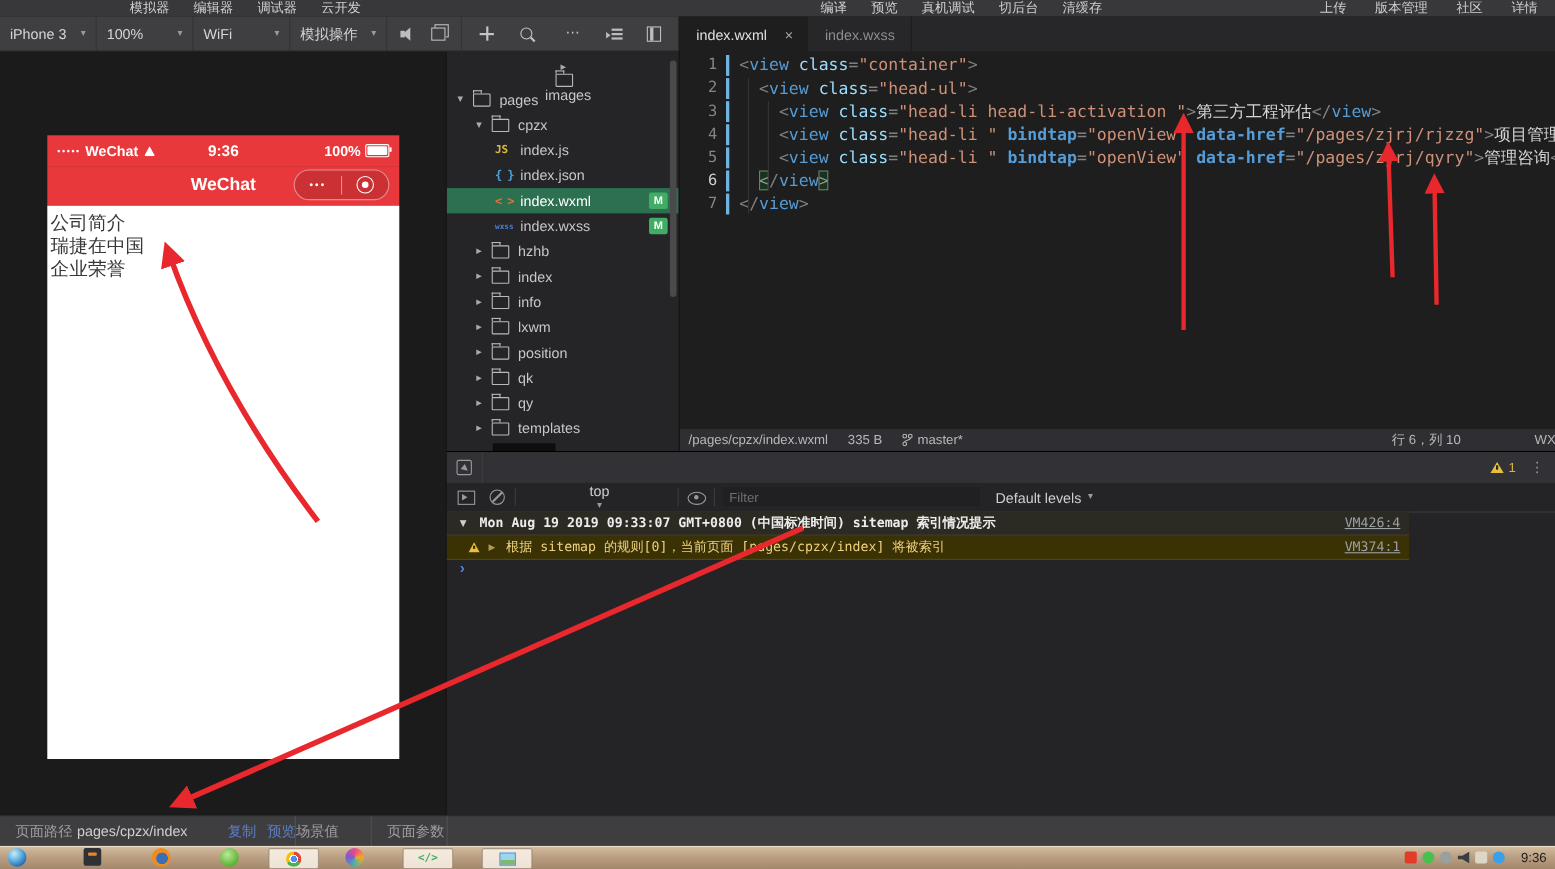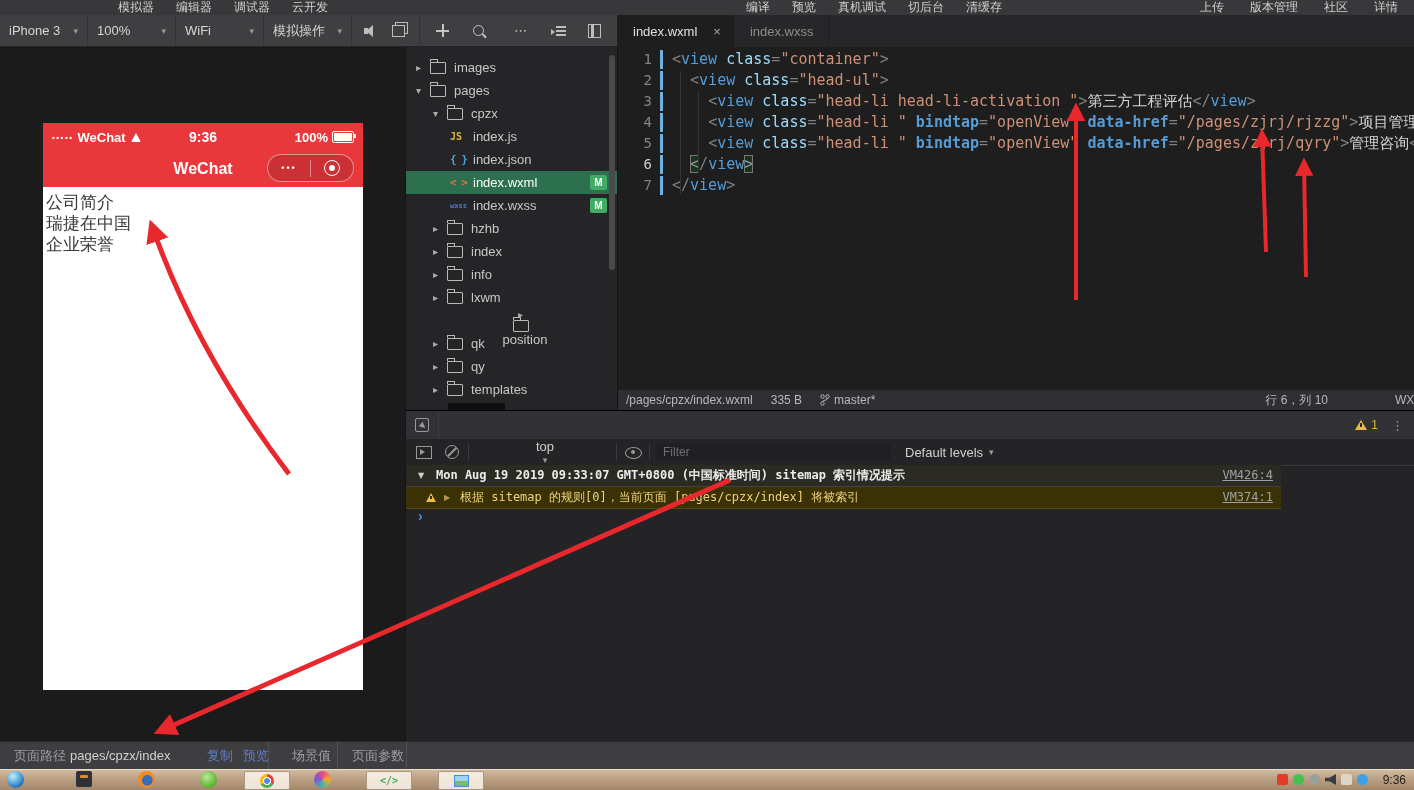--- a/index.html
+++ b/index.html
@@ -321,21 +321,21 @@
       </span>
     </div>
     <div id="phone-links" class="p-content">
         <div class="p-link">公司简介</div>
         <div class="p-link">瑞捷在中国</div>
         <div class="p-link">企业荣誉</div>
       </div>
   </div>
 
   <div id="tree" class="treepanel">
-      <div class="trow" style="padding-left: 10px;">
+      <div class="trow" style="padding-left: 10px; flex-direction: column;">
         <span class="twisty col"></span>
         <span class="folder"></span>
         <span class="tlabel">images</span>
       </div>
       <div class="trow" style="padding-left: 10px;">
         <span class="twisty exp"></span>
         <span class="folder"></span>
         <span class="tlabel">pages</span>
       </div>
       <div class="trow" style="padding-left: 27px;">
@@ -374,21 +374,21 @@
       <div class="trow" style="padding-left: 27px;">
         <span class="twisty col"></span>
         <span class="folder"></span>
         <span class="tlabel">info</span>
       </div>
       <div class="trow" style="padding-left: 27px;">
         <span class="twisty col"></span>
         <span class="folder"></span>
         <span class="tlabel">lxwm</span>
       </div>
-      <div class="trow" style="padding-left: 27px; flex-direction: column;">
+      <div class="trow" style="padding-left: 27px;">
         <span class="twisty col"></span>
         <span class="folder"></span>
         <span class="tlabel">position</span>
       </div>
       <div class="trow" style="padding-left: 27px;">
         <span class="twisty col"></span>
         <span class="folder"></span>
         <span class="tlabel">qk</span>
       </div>
       <div class="trow" style="padding-left: 27px;">
@@ -499,21 +499,21 @@
       <span class="pr"></span>
     </div>
   </div>
 
   <div class="bottombar">
     <span class="bb bb-label" style="left:14px;">页面路径</span>
     <span class="bb bb-value" style="left:70px;">pages/cpzx/index</span>
     <span class="bb bb-link" style="left:207px;">复制</span>
     <span class="bb bb-link" style="left:243px;">预览</span>
     <span class="bbdiv" style="left:268px;"></span>
-    <span class="bb bb-label" style="left:292px;">场景值</span>
+    <span class="bb bb-label" style="left:269px;">场景值</span>
     <span class="bbdiv" style="left:337px;"></span>
     <span class="bb bb-label" style="left:352px;">页面参数</span>
     <span class="bbdiv" style="left:406px;"></span>
   </div>
 
   <div class="taskbar">
     <div id="tb-apps">
         <div class="tapp app-start"></div>
         <div class="tapp app-sublime"></div>
         <div class="tapp app-firefox"></div>

